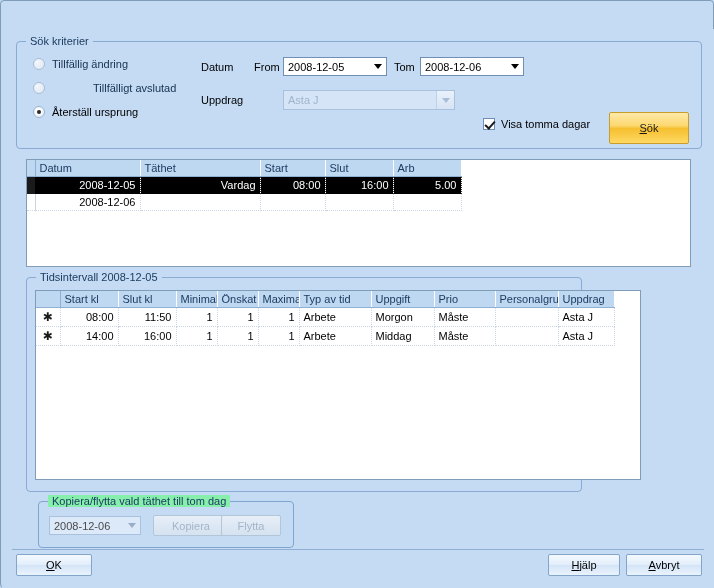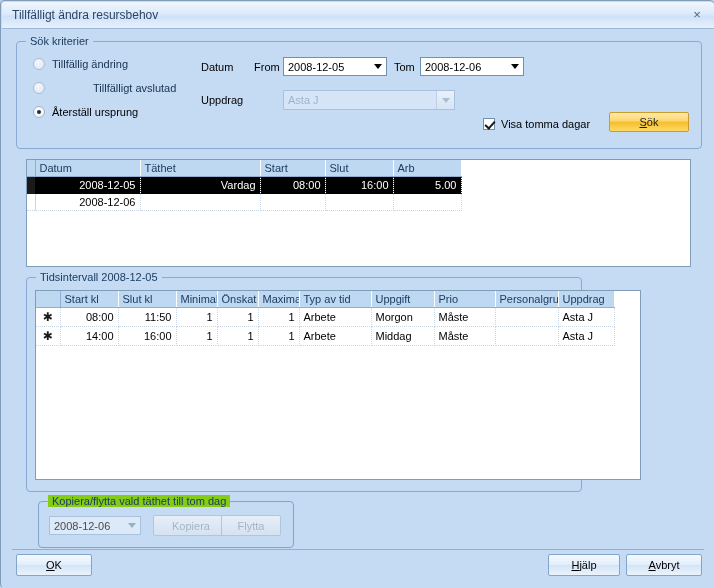--- a/index.html
+++ b/index.html
@@ -69,21 +69,21 @@
     background: #c5dbf4;
     font-size: 11px;
     color: #1c3c60;
     white-space: nowrap;
   }
 
   #sok-kriterier { left: 14px; top: 12px; width: 686px; height: 108px; }
   #tidsintervall { left: 24px; top: 248px; width: 556px; height: 215px; }
   #kopiera-flytta { left: 36px; top: 472px; width: 256px; height: 47px;
                     border-color: #7fa5cf; }
-  #kopiera-flytta > .gb-title { background: #84cc16; }
+  #kopiera-flytta > .gb-title { background: #86efac; }
 
   
   .radio-row {
     position: absolute;
     left: 16px;
     display: flex; align-items: center;
     white-space: nowrap;
   }
   .radio-dot {
     width: 12px; height: 12px;
@@ -291,24 +291,20 @@
     position: absolute;
     background: #8fb0d4;
     height: 1px;
   }
 </style>
 </head>
 <body>
 
 <div class="window">
 
-  <div class="titlebar">
-    <div class="titlebar-text">Tillfälligt ändra resursbehov</div>
-    <div class="close-btn">×</div>
-  </div>
 
   <div class="client">
 
     <div class="groupbox" id="sok-kriterier">
       <div class="gb-title">Sök kriterier</div>
 
       <div class="radio-row" style="top:16px;">
         <span class="radio-dot disabled"></span>
         <span class="radio-label dim">Tillfällig ändring</span>
       </div>
@@ -338,21 +334,21 @@
       <div class="combo disabled" style="left:266px; top:48px; width:172px; height:20px;">
         <span class="cval">Asta J</span>
         <span class="arrow"></span>
       </div>
 
       <div class="checkbox-row" style="left:466px; top:76px;">
         <span class="cbox checked"></span>
         <span class="radio-label">Visa tomma dagar</span>
       </div>
 
-      <div class="btn-sok" style="left:592px; top:70px; width:80px; height:20px;">
+      <div class="btn-sok" style="left:592px; top:70px; width:80px; height:32px;">
         <span><span class="acc">S</span><span>ök</span></span>
       </div>
     </div>
 
     <div class="grid-outer" style="left:24px; top:130px; width:665px; height:108px;">
       <table class="grid-table" style="width:434px;">
         <colgroup>
           <col style="width:8px">
           <col style="width:105px">
           <col style="width:120px">

